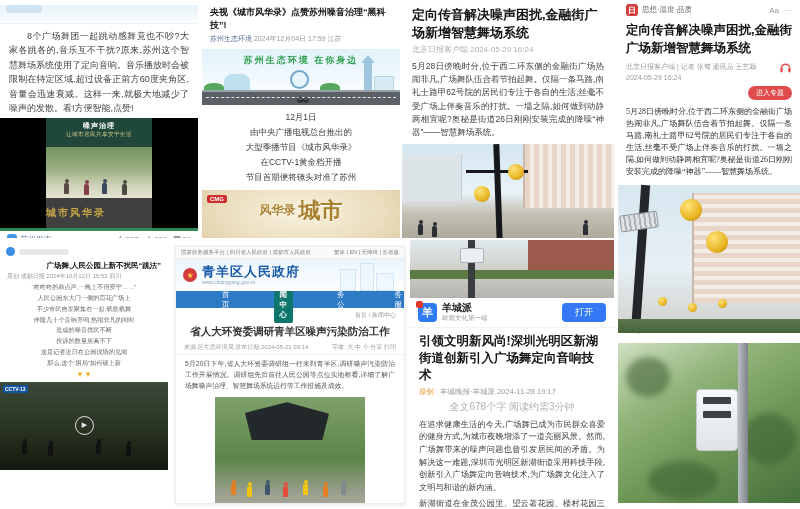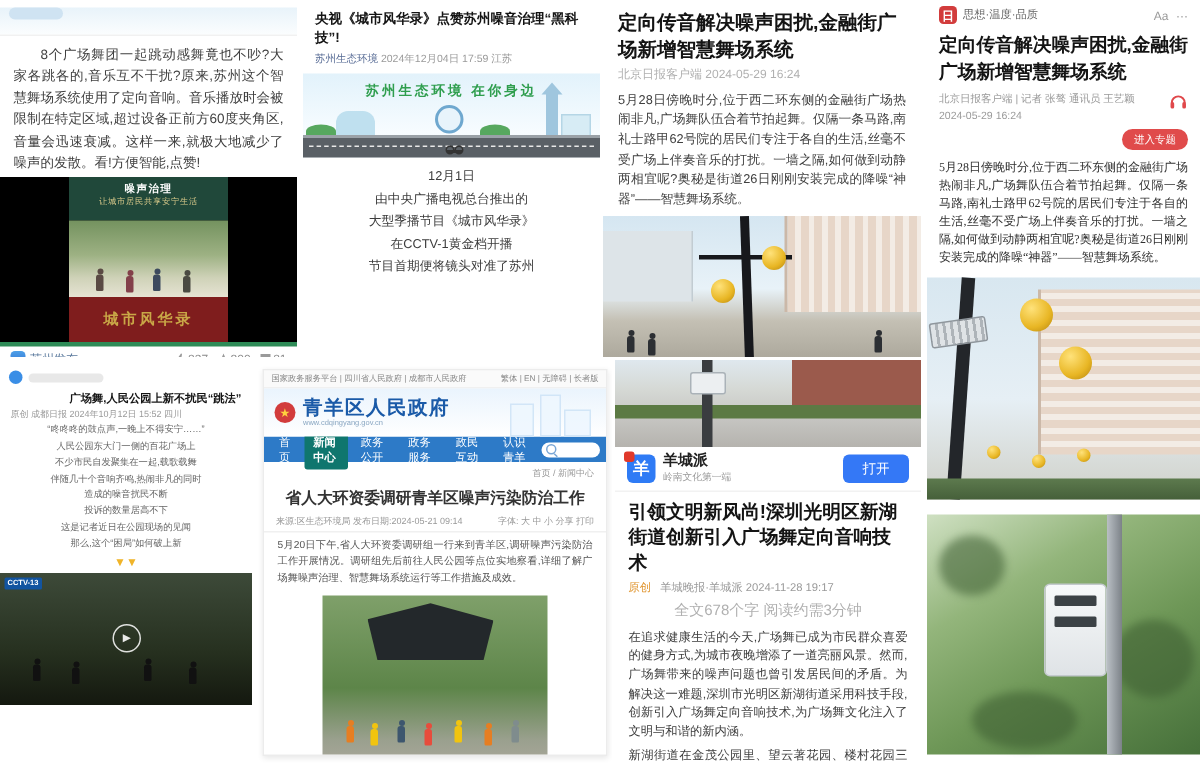--- a/index.html
+++ b/index.html
@@ -11,21 +11,21 @@
   #cardA{left:0;top:0;width:198px;height:238px;}
   .a-top{height:18px;background:linear-gradient(180deg,#e8f3fa,#fbfdfe);border-bottom:1px solid #f1f1f1;}
   .a-pill{width:36px;height:8px;margin:5px 0 0 6px;background:#cfe3f2;border-radius:4px;}
   .a-para{padding:5px 9px 3px;font-size:9px;line-height:1.6;color:#3f3f3f;text-indent:2em;text-align:justify;}
   .a-video{height:110px;background:#000;display:flex;justify-content:center;}
   .a-thumb{width:106px;display:flex;flex-direction:column;}
   .a-th-head{height:26px;background:#20483a;text-align:center;padding-top:3px;}
   .a-th-head .l1{font-size:7px;color:#fff;font-weight:bold;letter-spacing:1px;}
   .a-th-head .l2{font-size:5.5px;color:#d8c98a;letter-spacing:.5px;}
   .a-th-photo{flex:1;position:relative;background:linear-gradient(180deg,#74925f 0%,#9db183 45%,#cfd2b8 75%,#e6e3d3 100%);}
-  .a-th-bottom{height:30px;background:#7f1d1d;display:flex;align-items:center;justify-content:center;}
+  .a-th-bottom{height:30px;background:#404040;display:flex;align-items:center;}
   .a-th-bottom span{color:#c9a747;font-weight:bold;font-size:10px;font-family:"Liberation Serif",serif;letter-spacing:2px;}
   .a-strip{height:3px;background:#2e8b57;}
   .a-footer{height:16px;display:flex;align-items:center;padding:0 7px;font-size:8px;color:#8a8a8a;gap:3px;}
   .a-avatar{width:10px;height:10px;border-radius:3px;background:linear-gradient(#4d9fe8,#2f6fd0);}
   .a-name{color:#5b7a9d;}
   .a-stats{margin-left:auto;display:flex;gap:6px;align-items:center;}
   .a-stat{display:flex;align-items:center;gap:1px;}
   .icon9 svg{width:8px;height:8px;fill:#9a9a9a;display:block;}
 
   .person{position:absolute;background:#2c2f33;width:5px;height:11px;border-radius:2px 2px 1px 1px;}
@@ -126,21 +126,21 @@
   .f-topbar{display:flex;justify-content:space-between;padding:2px 5px;font-size:5.5px;color:#888;background:#fafafa;border-bottom:1px solid #f0f0f0;}
   .f-header{position:relative;height:32px;background:linear-gradient(180deg,#eaf4fd,#ffffff);display:flex;align-items:center;gap:5px;padding:0 7px;}
   .f-emblem{width:14px;height:14px;border-radius:50%;background:#d23c3c;color:#ffd23e;font-size:8px;display:flex;align-items:center;justify-content:center;flex:none;}
   .f-sitename{font-family:"Liberation Serif",serif;font-weight:bold;font-size:13px;color:#1a5aa8;letter-spacing:1px;line-height:1.1;}
   .f-url{font-size:5px;color:#8aa7c2;}
   .f-sky1,.f-sky2,.f-sky3{position:absolute;bottom:0;border:1px solid #cfe4f7;background:#eef7ff;opacity:.9;}
   .f-sky1{right:48px;width:14px;height:20px;}
   .f-sky2{right:30px;width:12px;height:26px;}
   .f-sky3{right:10px;width:16px;height:16px;}
   .f-nav{display:flex;align-items:center;background:#2d7ac7;height:17px;padding:0 4px;gap:2px;}
-  .f-nav .it{color:#fff;font-size:7.5px;padding:3px 6px;border-radius:2px;}
+  .f-nav .it{color:#fff;font-size:7.5px;padding:3px 6px;border-radius:2px;margin-left:36px;}
   .f-nav .it.act{background:#0f766e;font-weight:bold;}
   .f-search{margin-left:auto;width:56px;height:10px;background:#fff;border-radius:6px;display:flex;align-items:center;padding:0 3px;}
   .f-mag{width:5px;height:5px;border:1px solid #7aa7d6;border-radius:50%;position:relative;}
   .f-mag::after{content:"";position:absolute;right:-2px;bottom:-2px;width:3px;height:1px;background:#7aa7d6;transform:rotate(45deg);}
   .f-crumb{text-align:right;font-size:6px;color:#999;padding:3px 8px 1px;}
   .f-title{text-align:center;font-size:10.5px;font-weight:bold;color:#333;padding:4px 6px 2px;}
   .f-metarow{display:flex;justify-content:space-between;font-size:6px;color:#999;padding:2px 8px;border-bottom:1px solid #f0f0f0;}
   .f-body{font-size:6.8px;line-height:1.6;color:#555;padding:4px 9px 0;text-align:justify;}
   .f-photo{position:relative;width:150px;height:112px;margin:5px auto 0;background:linear-gradient(180deg,#7fa06a 0%,#5d8549 55%,#9aa08e 86%,#a9a79a 100%);}
   .f-canopy{position:absolute;left:20%;top:5%;width:56%;height:34%;background:#23282b;
@@ -243,20 +243,28 @@
       <div class="b-road"></div>
       <i class="b-cyc"></i>
     </div>
     <div class="b-lines">
       <div>12月1日</div>
       <div>由中央广播电视总台推出的</div>
       <div>大型季播节目《城市风华录》</div>
       <div>在CCTV-1黄金档开播</div>
       <div>节目首期便将镜头对准了苏州</div>
     </div>
+    <div class="b-poster">
+      <span class="b-cmg">CMG</span>
+      <div class="b-pt">
+        <span class="sm">风华录</span>
+        <span class="bg">城市</span>
+      </div>
+
+    </div>
   </div>
 
   <div class="card" id="cardC">
     <div class="c-title">定向传音解决噪声困扰,金融街广场新增智慧舞场系统</div>
     <div class="c-meta">北京日报客户端  2024-05-29 16:24</div>
     <div class="c-body">5月28日傍晚时分,位于西二环东侧的金融街广场热闹非凡,广场舞队伍合着节拍起舞。仅隔一条马路,南礼士路甲62号院的居民们专注于各自的生活,丝毫不受广场上伴奏音乐的打扰。一墙之隔,如何做到动静两相宜呢?奥秘是街道26日刚刚安装完成的降噪“神器”——智慧舞场系统。</div>
     <div class="c-photo">
       <i class="c-bldL"></i>
       <i class="c-bldR"></i>
       <i class="c-pole"></i>

